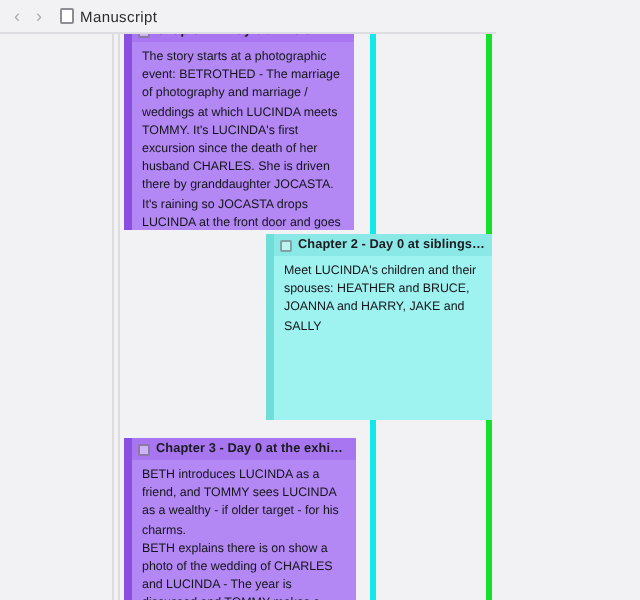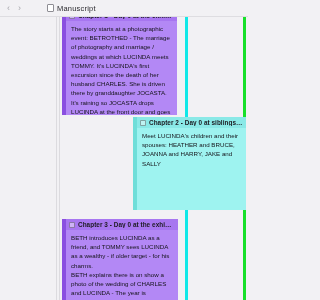--- a/index.html
+++ b/index.html
@@ -41,21 +41,21 @@
     justify-content: center;
     color: #a8a7ad;
     font-size: 9px;
     line-height: 1;
     user-select: none;
   }
   #doc-chip {
     display: flex;
     align-items: center;
     gap: 3px;
-    margin-left: 22px;
+    margin-left: 5px;
   }
   #doc-icon {
     width: 7px;
     height: 8px;
     border: 1px solid #8e8d94;
     border-radius: 1px;
     background: #ffffff;
     box-sizing: border-box;
     flex: 0 0 auto;
   }

